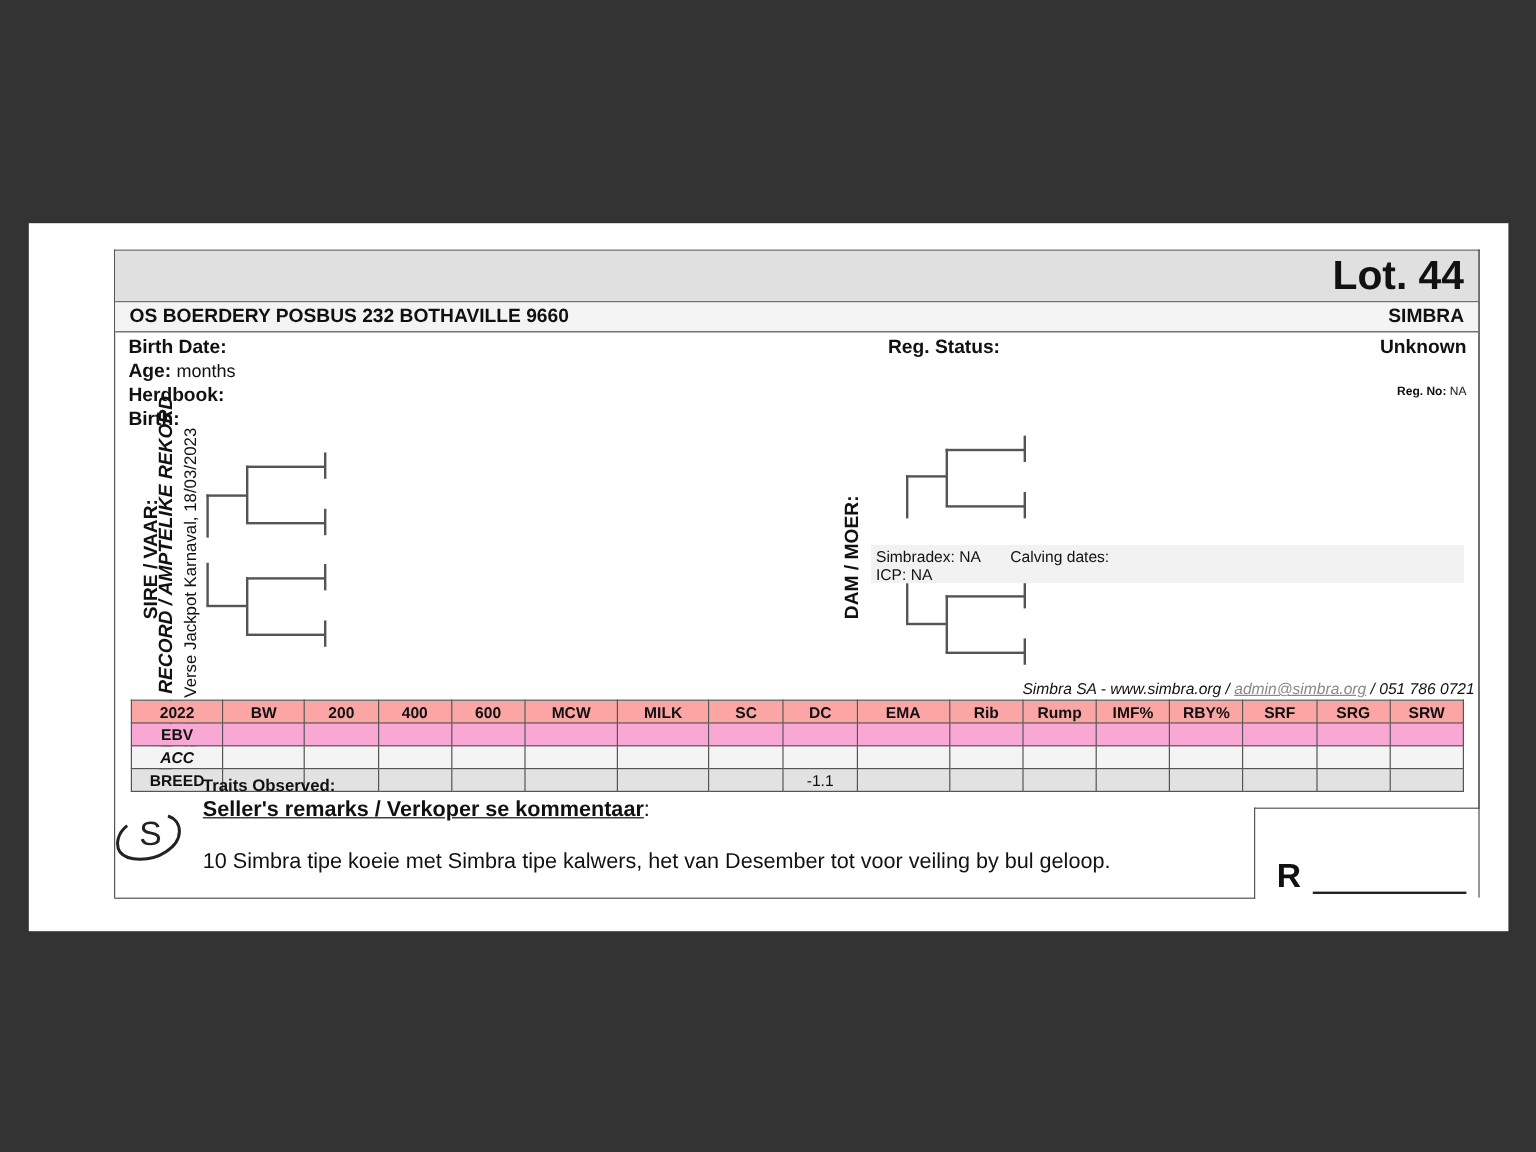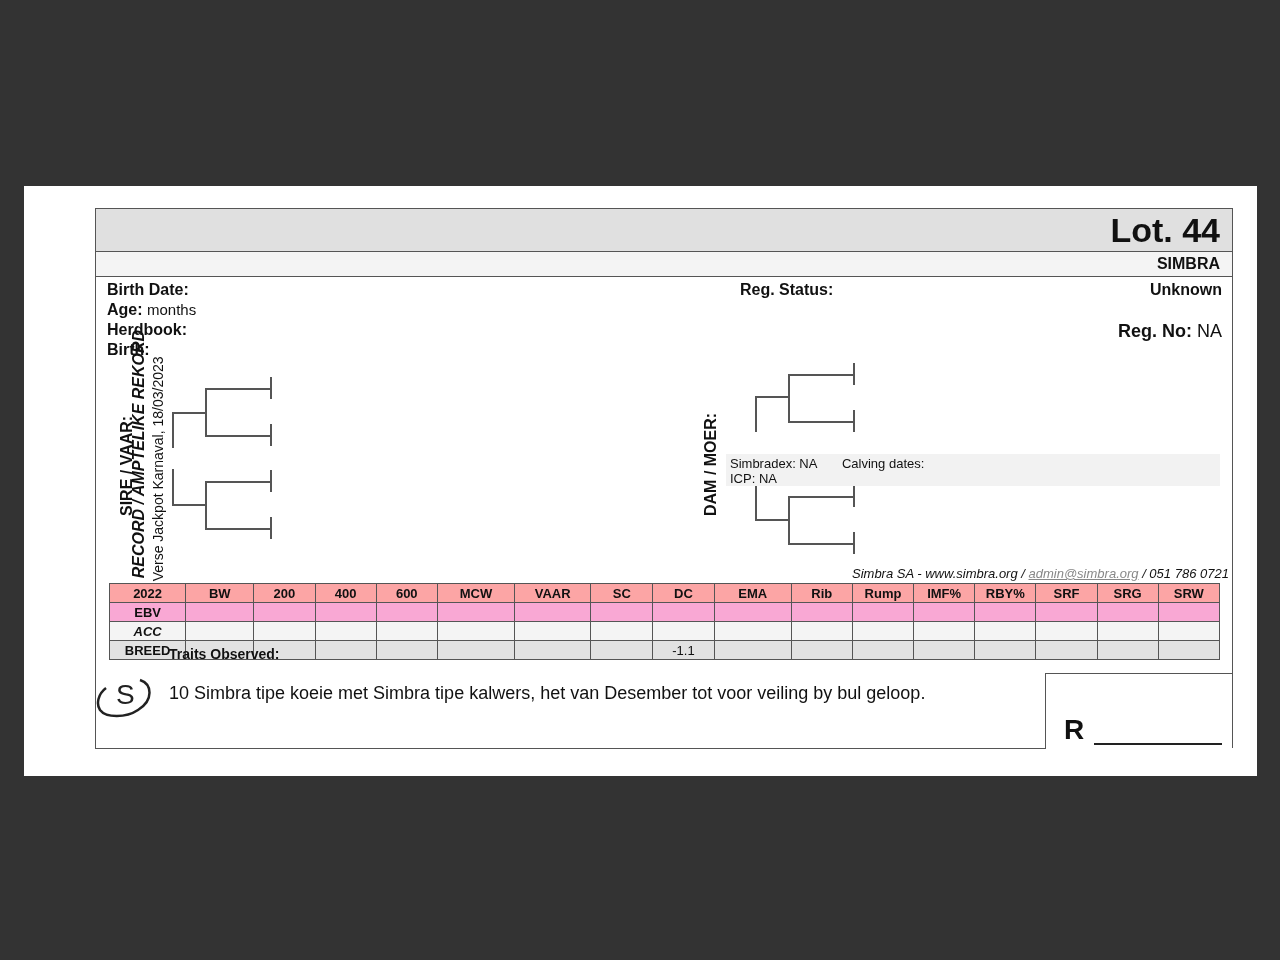--- a/index.html
+++ b/index.html
@@ -48,34 +48,35 @@
     <div class="t2">Simbra Verse Jackpot Karnaval, 18/03/2023</div>
   </div>
 
   <div class="frame"></div>
 
   <div class="header-bar">
     <div class="lot">Lot. 44</div>
   </div>
 
   <div class="owner-bar">
+    <span class="l">OS BOERDERY POSBUS 232 BOTHAVILLE 9660</span>
     <span class="r">SIMBRA</span>
   </div>
 
   <div class="abs lbl" style="left:83px;top:95px;">Birth Date:</div>
   <div class="abs" style="left:83px;top:115px;">
     <span class="lbl">Age:</span>
     <span class="val">months</span>
   </div>
   <div class="abs lbl" style="left:83px;top:135px;">Herdbook:</div>
   <div class="abs lbl" style="left:83px;top:155px;">Birth:</div>
 
   <div class="abs lbl" style="left:716px;top:95px;">Reg. Status:</div>
   <div class="abs lbl" style="right:35px;top:95px;">Unknown</div>
-  <div class="abs" style="right:35px;top:135px;font-size:18px;">
+  <div class="abs" style="right:35px;top:135px;font-size:10px;">
     <span style="font-weight:bold;">Reg. No:</span>
     <span>NA</span>
   </div>
 
   <div class="vlabel" style="left:94px;top:330px;">SIRE / VAAR:</div>
   <div>
     <div class="ln" style="left:148px;top:226px;width:2px;height:36px;"></div>
     <div class="ln" style="left:148px;top:226px;width:34px;height:2px;"></div>
     <div class="ln" style="left:181px;top:202px;width:2px;height:48px;"></div>
     <div class="ln" style="left:181px;top:202px;width:66px;height:2px;"></div>
@@ -141,21 +142,21 @@
         <col style="width:61px">
     </colgroup>
     <tbody>
         <tr class="h">
       <td>2022</td>
       <td>BW</td>
       <td>200</td>
       <td>400</td>
       <td>600</td>
       <td>MCW</td>
-      <td>VAAR</td>
+      <td>MILK</td>
       <td>SC</td>
       <td>DC</td>
       <td>EMA</td>
       <td>Rib</td>
       <td>Rump</td>
       <td>IMF%</td>
       <td>RBY%</td>
       <td>SRF</td>
       <td>SRG</td>
       <td>SRW</td>
@@ -225,19 +226,20 @@
   <div class="ln" style="left:1021px;top:487px;width:1px;height:76px;"></div>
   <div class="ln" style="left:71px;top:562px;width:951px;height:1px;"></div>
 
   <svg class="logo" viewBox="0 0 62 50">
     <path d="M44 10 C 56 14, 58 30, 42 40 C 30 48, 10 48, 4 40 C 0 34, 2 24, 10 18" fill="none" stroke="#222" stroke-width="2.5"></path>
     <text x="20" y="34" font-family="Liberation Sans, sans-serif" font-size="28" fill="#222">S</text>
   </svg>
 
   <div class="remarks">
     <div class="traits">Traits Observed:</div>
+    <div class="sellers"><u>Seller's remarks / Verkoper se kommentaar</u><span style="font-weight:normal;">:</span></div>
     <div class="remark-text">10 Simbra tipe koeie met Simbra tipe kalwers, het van Desember tot voor veiling by bul geloop.</div>
   </div>
 
   <div class="price">R</div>
   <div class="price-line"></div>
 
 </div>
 
 </body></html>

